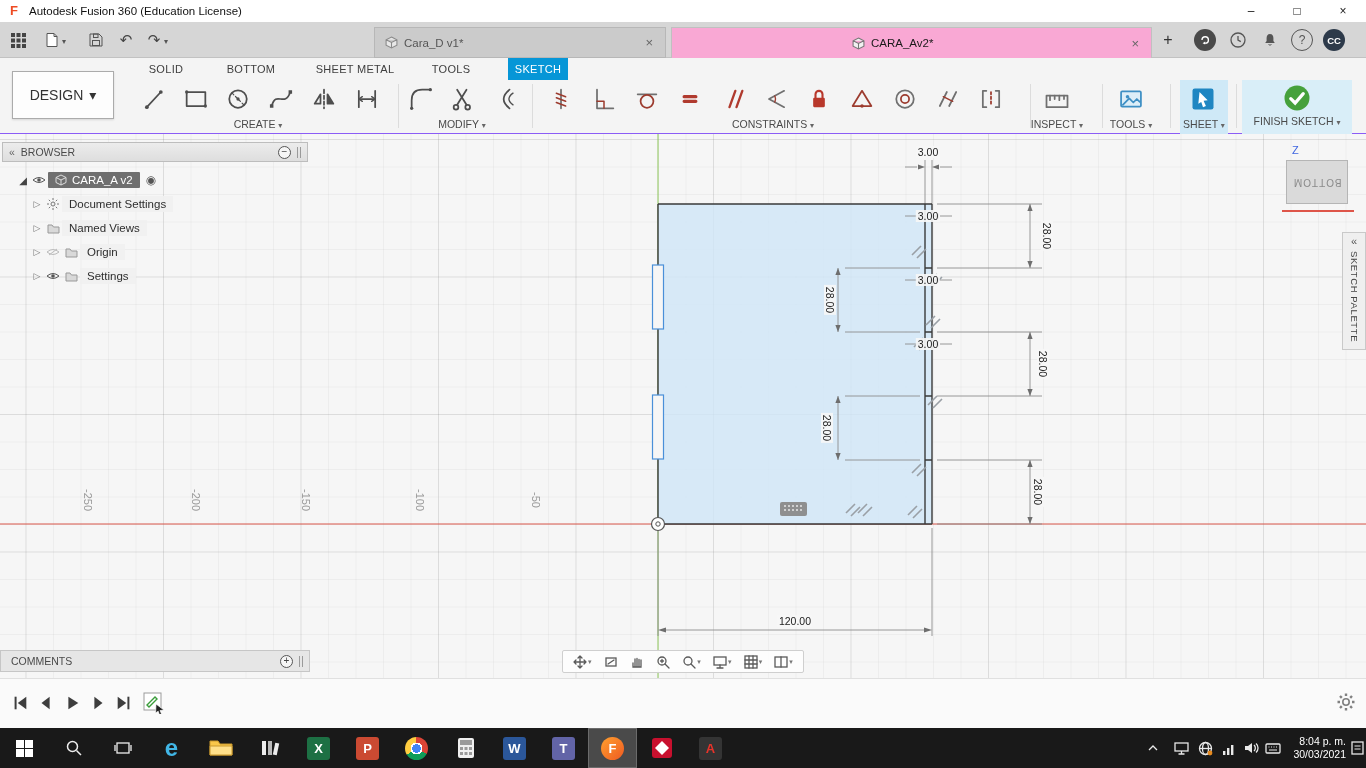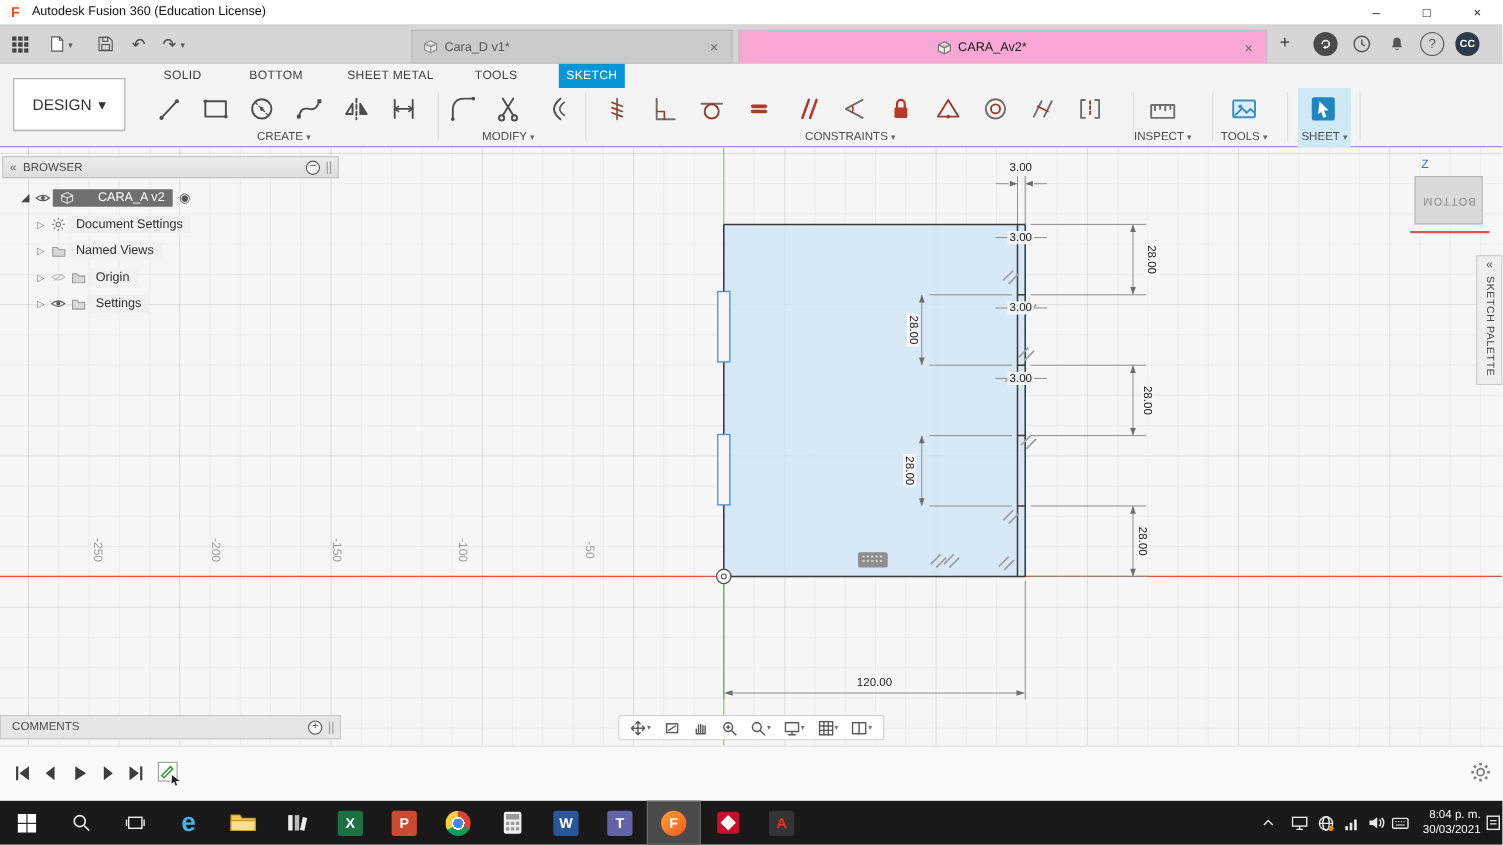--- a/index.html
+++ b/index.html
@@ -49,21 +49,21 @@
   #sketch-svg{position:absolute;left:0;top:0}
   .overlay-layer{position:absolute;left:0;top:0;width:1366px;height:544px;pointer-events:none}
   .dim-text{position:absolute;transform:translate(-50%,-50%);font-size:10.5px;color:#1b1b1b;background:rgba(246,246,246,.92);padding:0 2px;white-space:nowrap;pointer-events:auto}
   .dim-text.rot{transform:translate(-50%,-50%) rotate(90deg)}
   .ruler-text{position:absolute;transform:translate(-50%,-50%) rotate(90deg);font-size:11px;color:#9a9a9a;white-space:nowrap}
 
   
   #browser{position:absolute;left:2px;top:8px;width:306px}
   #browser .b-header{height:20px;background:linear-gradient(#ececec,#dedede);border:1px solid #bdbdbd;display:flex;align-items:center;font-size:10.5px;color:#4a4a4a}
   .b-row{height:24px;display:flex;align-items:center;font-size:11.5px}
-  .chip{display:flex;gap:22px;padding:2px 7px;border-radius:1px}
+  .chip{display:flex;gap:5px;padding:2px 7px;border-radius:1px}
   .chip.sel{background:#6f6f6f;color:#fff}
   .chip.plain{background:rgba(240,240,240,.92);color:#2e2e2e}
   .tree-caret{width:14px;text-align:center;color:#777;font-size:9px}
   .mini{display:flex;align-items:center;justify-content:center;width:18px}
   .circle-btn{width:13px;height:13px;border:1px solid #555;border-radius:50%;display:flex;align-items:center;justify-content:center;font-size:10px;line-height:10px;color:#444;background:#f5f5f5}
   .grip{width:4px;height:11px;border-left:1px solid #9a9a9a;border-right:1px solid #9a9a9a;margin:0 6px}
 
   
   #viewcube{position:absolute;left:1286px;top:26px;width:62px;height:44px;background:#dadada;border:1px solid #b5b5b5;display:flex;align-items:center;justify-content:center}
   #viewcube span{transform:rotate(180deg);font-size:10px;letter-spacing:1px;color:#8a8a8a}
@@ -344,20 +344,27 @@
       </div>
 
     <div id="select-block"></div>
     <div class="ticon" style="left:1185px">
         <svg width="28" height="28" viewBox="0 0 24 24">
           <rect x="3" y="3" width="18" height="18" rx="2" fill="#1f86c2" stroke="none"></rect>
           <path d="M9 6 L16 13 L12.5 13.5 L14.5 18 L12 19 L10.5 14.5 L8 16 Z" fill="#fff" stroke="none"></path>
         </svg>
       </div>
 
+    <div id="finish-block">
+      <svg width="30" height="30" viewBox="0 0 24 24" style="margin-top:3px">
+          <circle cx="12" cy="12" r="10" fill="#46a13c"></circle>
+          <path d="M7 12.5 L10.5 16 L17 8.5" stroke="#fff" stroke-width="2.6" fill="none" stroke-linecap="round"></path>
+        </svg>
+      <div class="rgroup" style="position:static;margin-top:2px"><span>FINISH SKETCH</span> <span class="gcaret">▾</span></div>
+    </div>
 
     <div class="rgroup" style="left:200px;width:116px"><span>CREATE</span> <span class="gcaret">▾</span></div>
     <div class="rgroup" style="left:410px;width:104px"><span>MODIFY</span> <span class="gcaret">▾</span></div>
     <div class="rgroup" style="left:713px;width:120px"><span>CONSTRAINTS</span> <span class="gcaret">▾</span></div>
     <div class="rgroup" style="left:1017px;width:80px"><span>INSPECT</span> <span class="gcaret">▾</span></div>
     <div class="rgroup" style="left:1095px;width:72px"><span>TOOLS</span> <span class="gcaret">▾</span></div>
     <div class="rgroup" style="left:1174px;width:60px"><span>SHEET</span> <span class="gcaret">▾</span></div>
 
     <div class="rsep" style="left:398px"></div>
     <div class="rsep" style="left:532px"></div>

